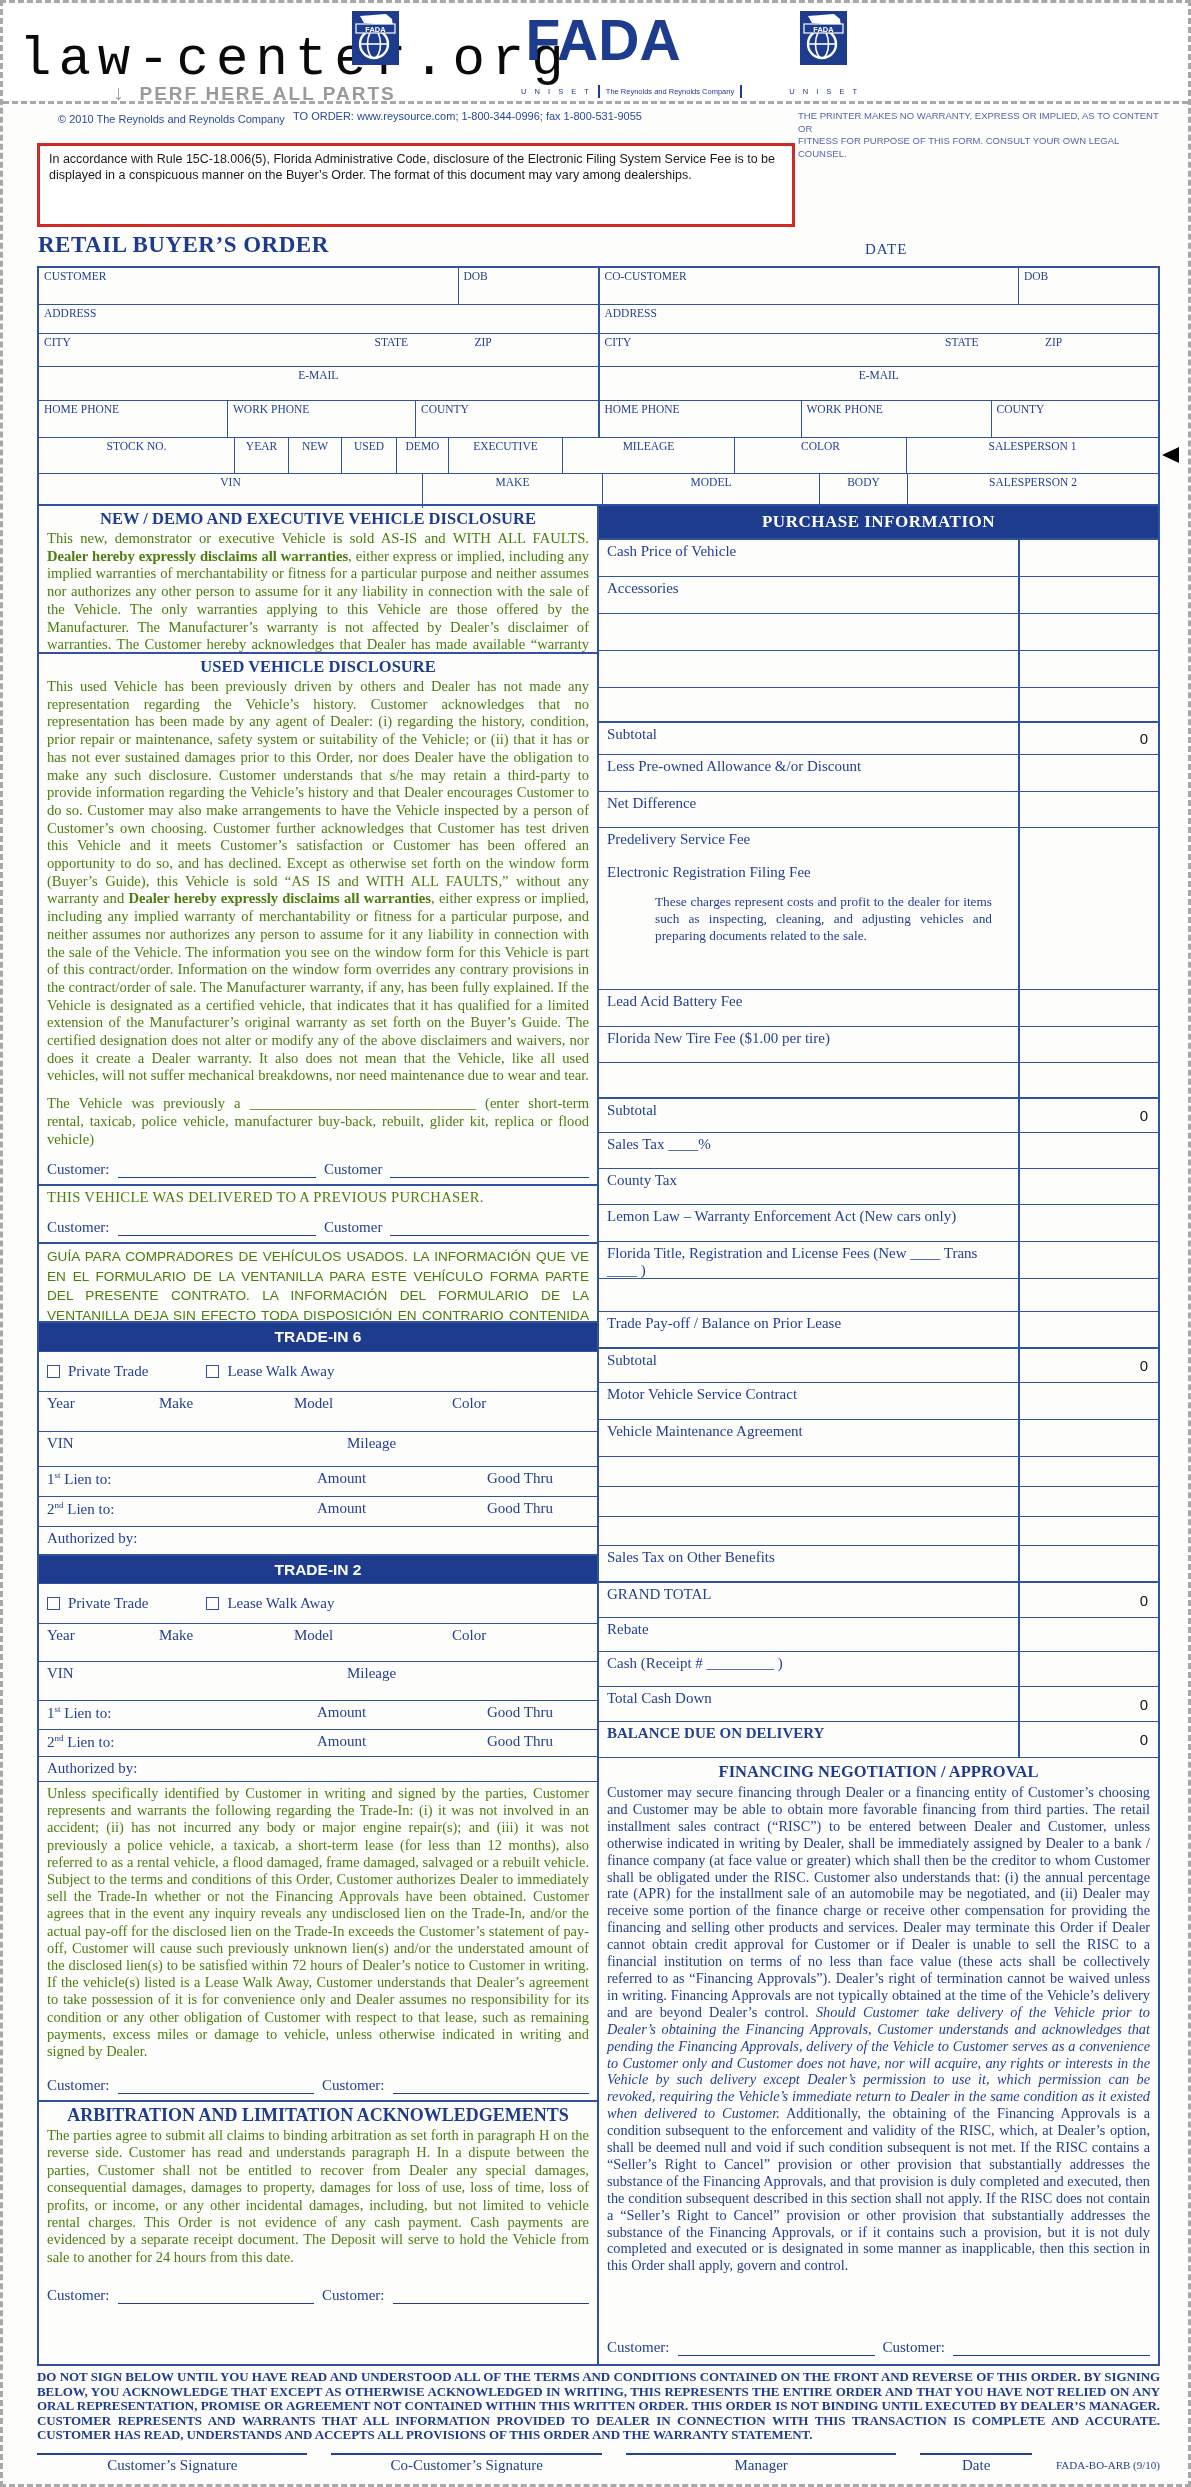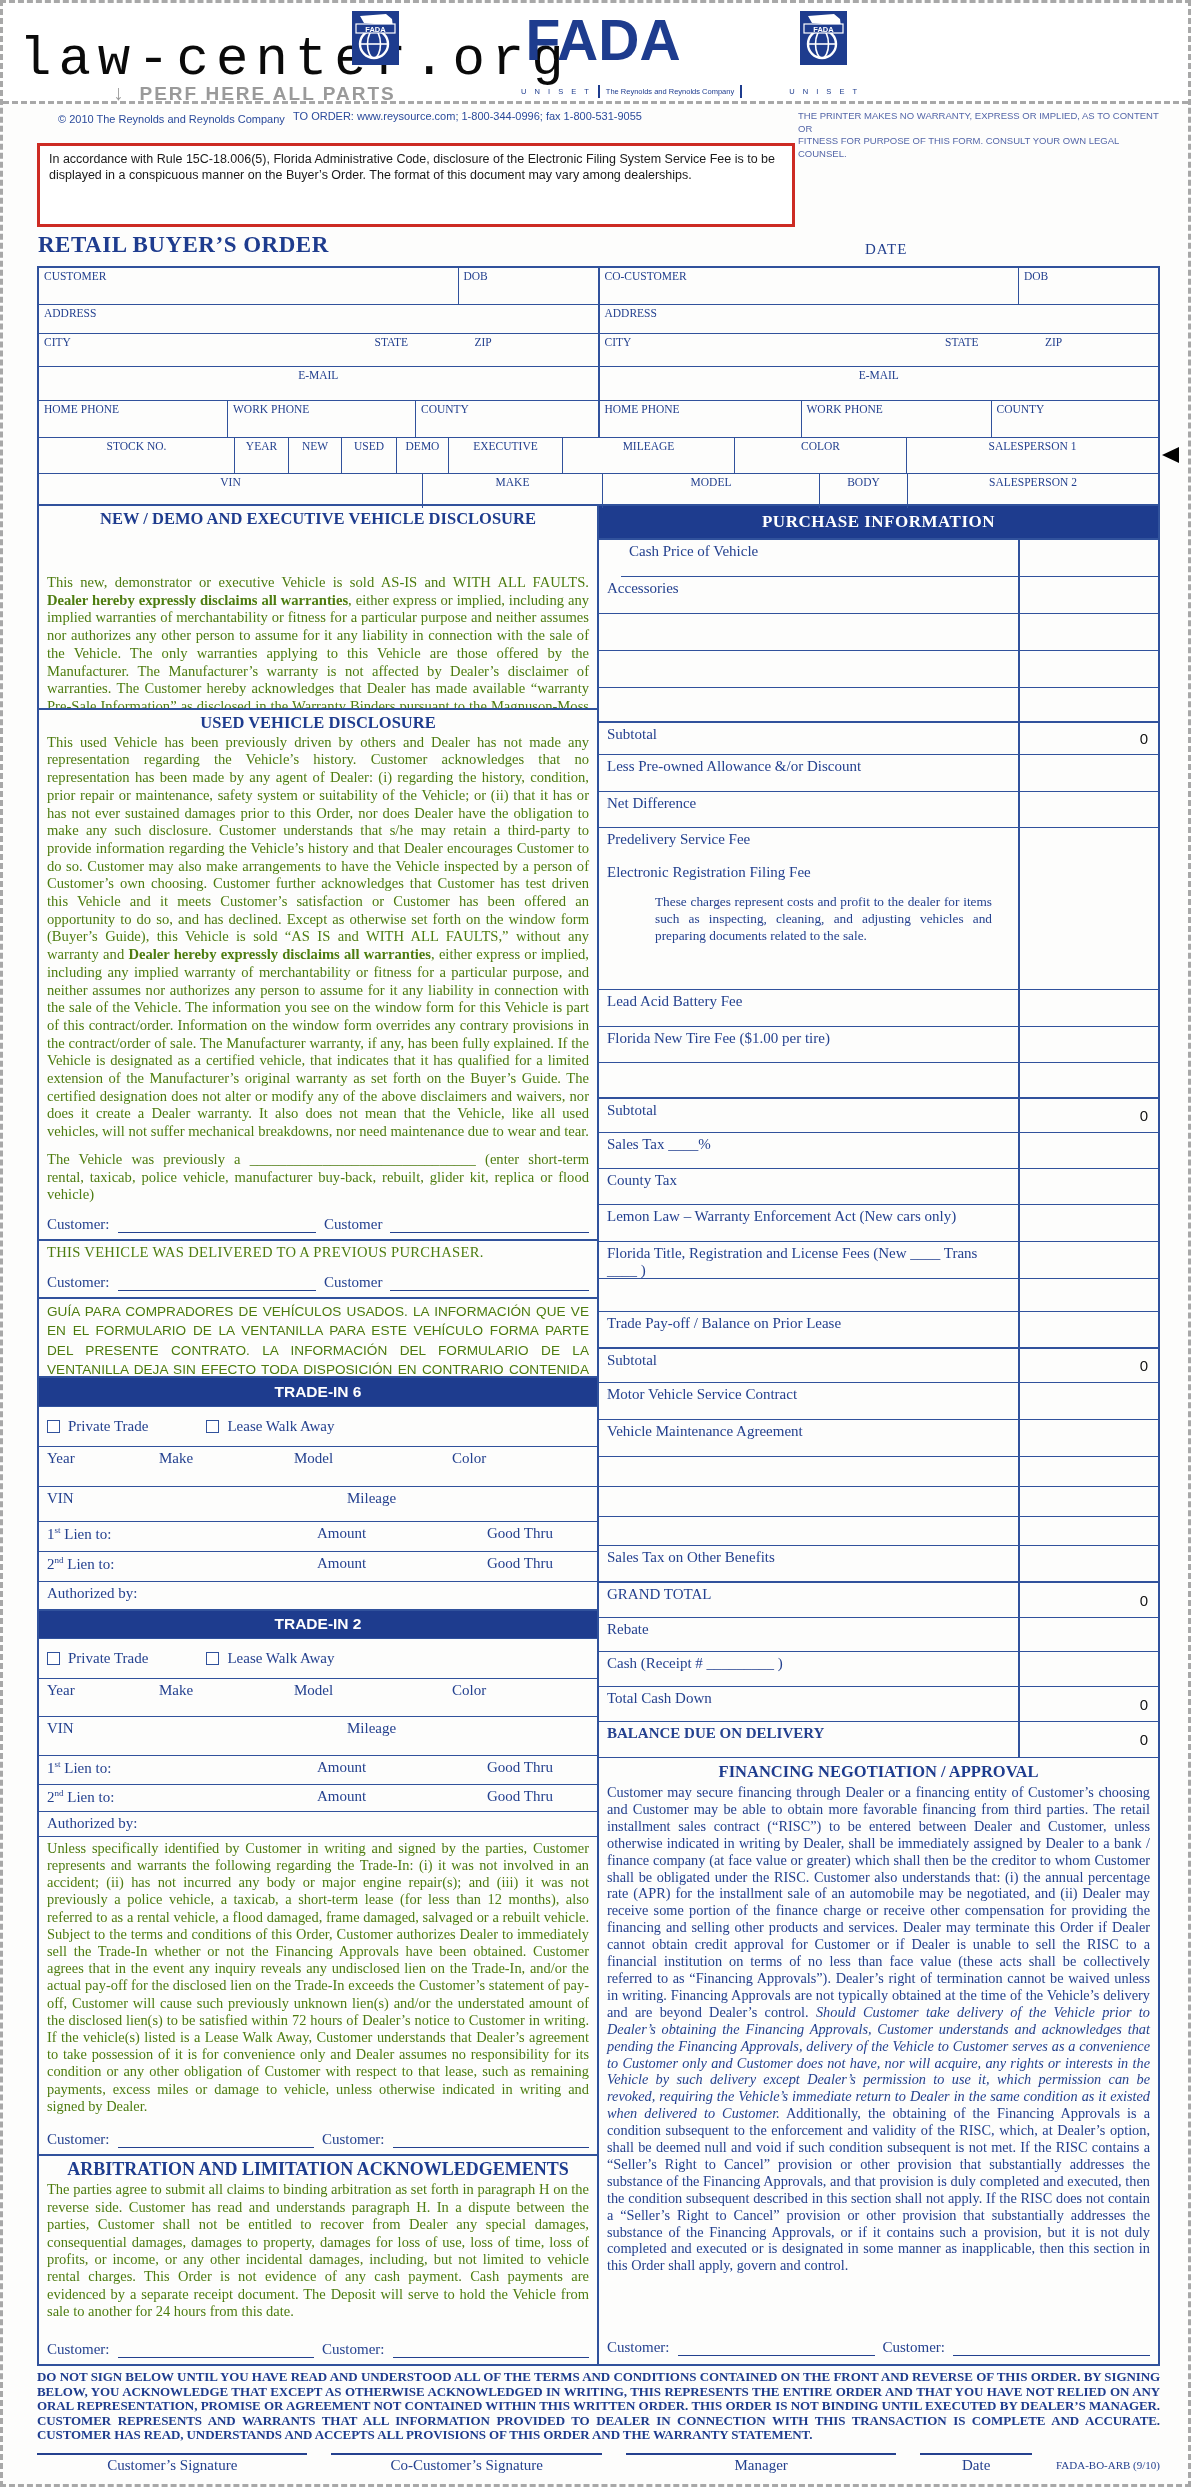--- a/index.html
+++ b/index.html
@@ -246,21 +246,21 @@
       <div class="scell" style="flex:1">
           <span class="lab">SALESPERSON 2</span>
         </div>
     </div>
   </div>
 
   <div class="cols">
 
     <div class="lcol">
 
-      <div class="sec" style="height:204px;gap:44px;">
+      <div class="sec" style="height:148px;">
         <h3>NEW / DEMO AND EXECUTIVE VEHICLE DISCLOSURE</h3>
         <p><span>This new, demonstrator or executive Vehicle is sold AS-IS and WITH ALL FAULTS. </span><b>Dealer hereby expressly disclaims all warranties</b><span>, either express or implied, including any implied warranties of merchantability or fitness for a particular purpose and neither assumes nor authorizes any other person to assume for it any liability in connection with the sale of the Vehicle. The only warranties applying to this Vehicle are those offered by the Manufacturer. The Manufacturer’s warranty is not affected by Dealer’s disclaimer of warranties. The Customer hereby acknowledges that Dealer has made available “warranty Pre-Sale Information” as disclosed in the Warranty Binders pursuant to the Magnuson-Moss Warranty Act.</span></p>
         <div class="sig">
           <span>Customer:</span>
             <span class="ln"></span>
           <span>Customer:</span>
             <span class="ln"></span>
         </div>
       </div>
 
@@ -378,21 +378,21 @@
             <span class="ln"></span>
           <span>Customer:</span>
             <span class="ln"></span>
         </div>
       </div>
     </div>
 
     <div class="rcol">
       <div class="pbar">PURCHASE INFORMATION</div>
 
-      <div class="prow" style="height:37px;margin-left:22px;">
+      <div class="prow" style="height:37px;">
           <div class="pl">Cash Price of Vehicle</div>
           <div class="pv"></div>
         </div>
       <div class="prow" style="height:37px;">
           <div class="pl">Accessories</div>
           <div class="pv"></div>
         </div>
       <div class="prow" style="height:37px;">
           <div class="pl"></div>
           <div class="pv"></div>

